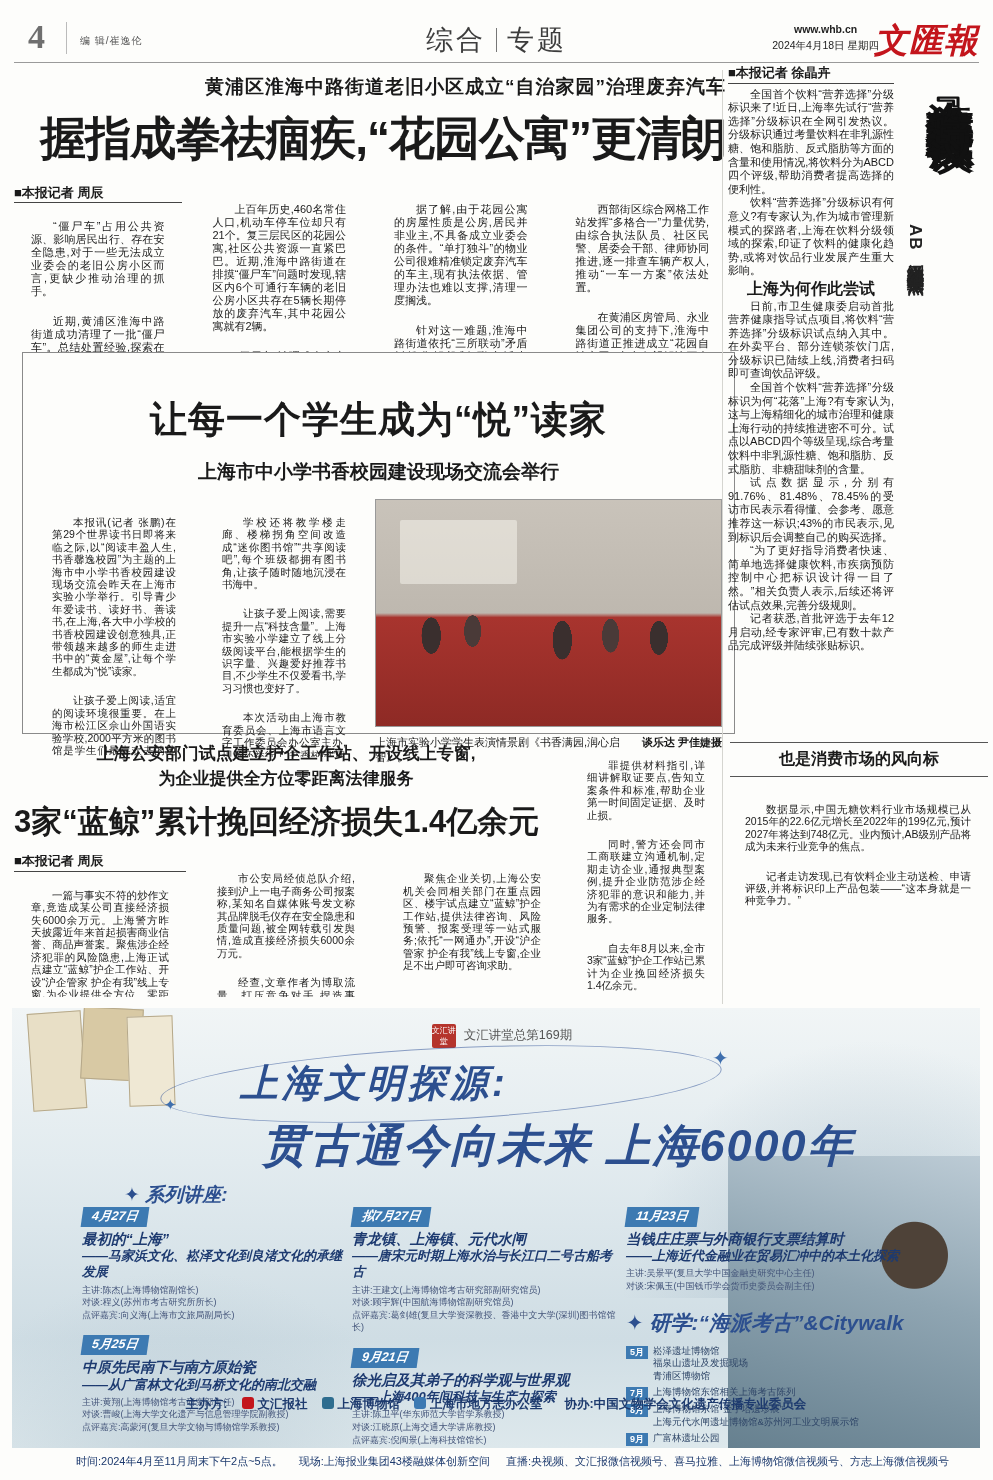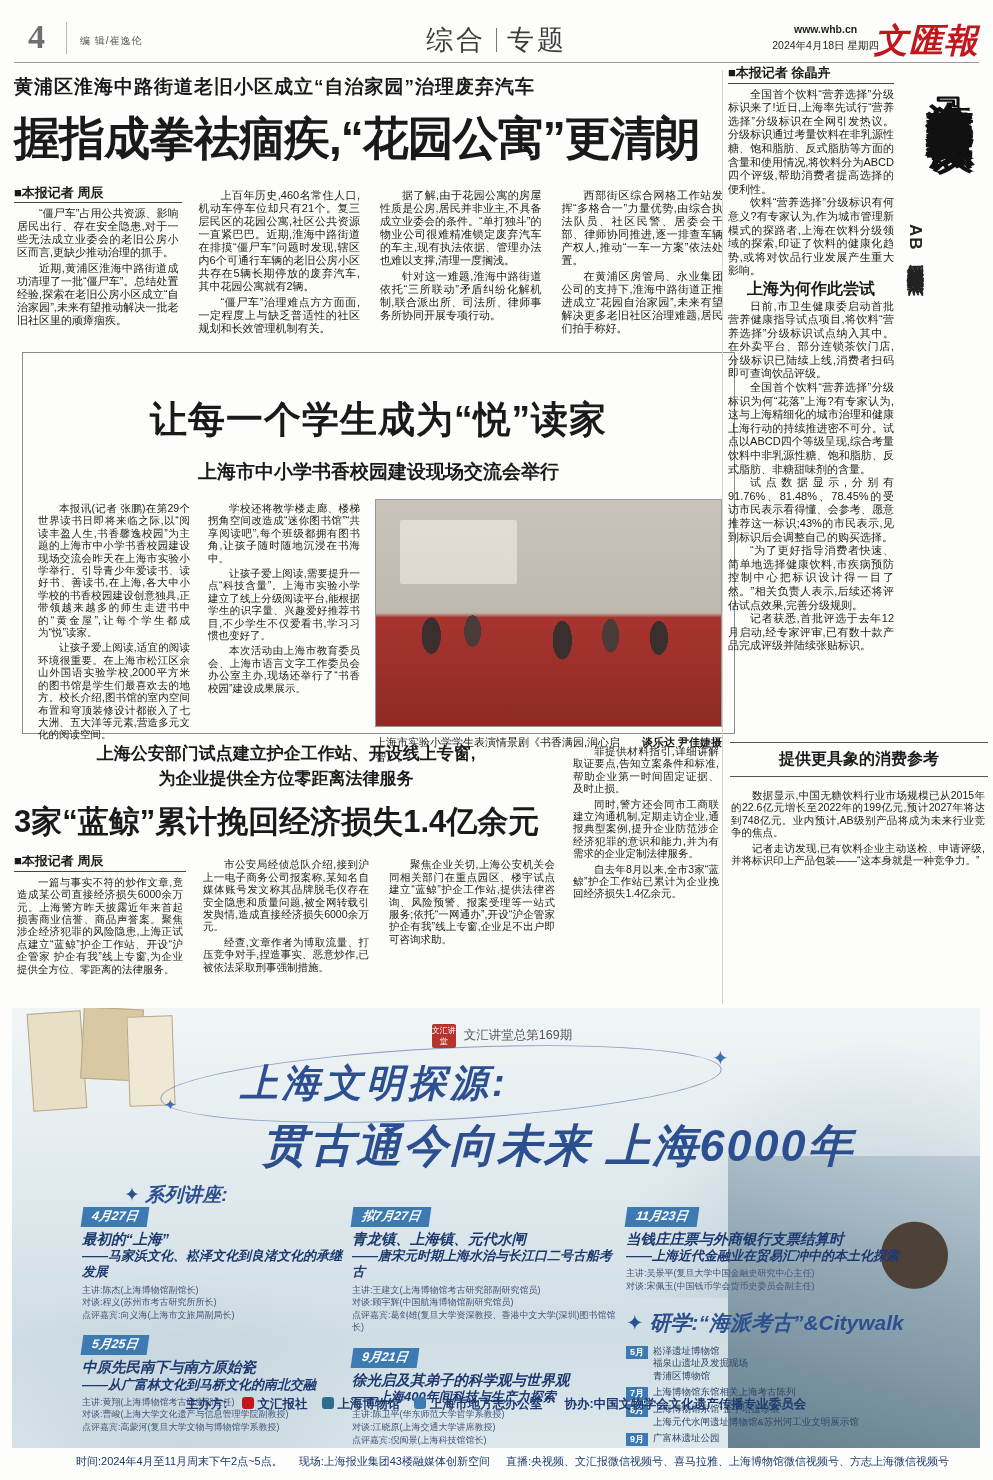--- a/index.html
+++ b/index.html
@@ -9,26 +9,26 @@
   .hdr{position:absolute;left:14px;top:16px;width:965px;height:46px;border-bottom:1px solid #9a9a9a;}
   .pagenum{position:absolute;left:14px;top:2px;font-family:"Liberation Serif",serif;font-size:34px;font-weight:700;color:#6f6f6f;}
   .pn-div{position:absolute;left:52px;top:6px;height:32px;border-left:1px solid #bbb;}
   .editor{position:absolute;left:66px;top:18px;font-size:10px;color:#555;letter-spacing:1px;}
   .section{position:absolute;left:0;right:0;top:6px;text-align:center;font-size:27px;color:#3d3d3d;letter-spacing:3px;font-weight:500;}
   .section .bar{display:inline-block;width:1px;height:24px;background:#777;margin:0 10px;vertical-align:-3px;}
   .hdr-right{position:absolute;right:100px;top:6px;text-align:center;font-size:10.5px;color:#222;line-height:1.5;}
   .hdr-right .url{font-weight:bold;}
   .masthead{position:absolute;right:0;top:2px;font-family:"Liberation Serif",serif;font-style:italic;font-weight:900;font-size:34px;color:#c3151c;letter-spacing:1px;}
   
-  .jcol p{margin:3px;text-align:justify;text-indent:2em;}
+  .jcol p{margin:17px;text-align:justify;text-indent:2em;}
   .byline{display:block;font-size:13px;font-weight:bold;border-bottom:1px solid #444;padding-bottom:3px;margin-bottom:4px;}
   
   .art-top{position:absolute;left:14px;top:74px;width:712px;}
-  .kicker{text-align:left;font-size:19px;font-weight:bold;letter-spacing:1px;}
-  .headline{text-align:left;font-size:46px;font-weight:900;margin-top:8px;white-space:nowrap;letter-spacing:-1px;}
+  .kicker{text-align:right;font-size:19px;font-weight:bold;letter-spacing:1px;}
+  .headline{text-align:right;font-size:46px;font-weight:900;margin-top:8px;white-space:nowrap;letter-spacing:-1px;}
   .cols4{display:flex;gap:14px;margin-top:16px;height:178px;overflow:hidden;}
   .cols4 .jcol{flex:1;font-size:11px;line-height:13px;}
   
   .feature{position:absolute;left:22px;top:352px;width:713px;height:382px;border:1px solid #8a8a8a;box-sizing:border-box;padding:24px 12px;background:#fdfdfb;}
   .f-head{text-align:center;font-size:37px;font-weight:900;margin-top:18px;letter-spacing:1px;}
   .f-sub{text-align:center;font-size:19px;font-weight:bold;margin-top:14px;}
   .f-body{display:flex;gap:12px;margin-top:14px;}
   .f-body .jcol{width:158px;height:258px;overflow:hidden;font-size:10.5px;line-height:12.4px;flex:none;}
   .f-photo-wrap{flex:1;}
   .f-photo{position:relative;height:226px;border:1px solid #999;
@@ -228,21 +228,21 @@
       </div>
     <div class="r-sub">上海为何作此尝试</div>
     <div>
         <p>日前,市卫生健康委启动首批营养健康指导试点项目,将饮料“营养选择”分级标识试点纳入其中。在外卖平台、部分连锁茶饮门店,分级标识已陆续上线,消费者扫码即可查询饮品评级。</p>
         <p>全国首个饮料“营养选择”分级标识为何“花落”上海?有专家认为,这与上海精细化的城市治理和健康上海行动的持续推进密不可分。试点以ABCD四个等级呈现,综合考量饮料中非乳源性糖、饱和脂肪、反式脂肪、非糖甜味剂的含量。</p>
         <p>试点数据显示,分别有91.76%、81.48%、78.45%的受访市民表示看得懂、会参考、愿意推荐这一标识;43%的市民表示,见到标识后会调整自己的购买选择。</p>
         <p>“为了更好指导消费者快速、简单地选择健康饮料,市疾病预防控制中心把标识设计得一目了然。”相关负责人表示,后续还将评估试点效果,完善分级规则。</p>
         <p>记者获悉,首批评选于去年12月启动,经专家评审,已有数十款产品完成评级并陆续张贴标识。</p>
       </div>
   </div>
-  <div class="r-sub2">提供更具象的消费参考</div>
+  <div class="r-sub2">也是消费市场的风向标</div>
   <div class="r-cols">
     <div class="jcol">
         <div>
           <p>数据显示,中国无糖饮料行业市场规模已从2015年的22.6亿元增长至2022年的199亿元,预计2027年将达到748亿元。业内预计,AB级别产品将成为未来行业竞争的焦点。</p>
           <p>记者走访发现,已有饮料企业主动送检、申请评级,并将标识印上产品包装——“这本身就是一种竞争力。”</p>
         </div>
       </div>
   </div>
   <div class="v-head">上海首推饮料『营养选择』分级标识引热议</div>
   <div class="v-sub">AB级别产品将成未来行业竞争焦点</div>

